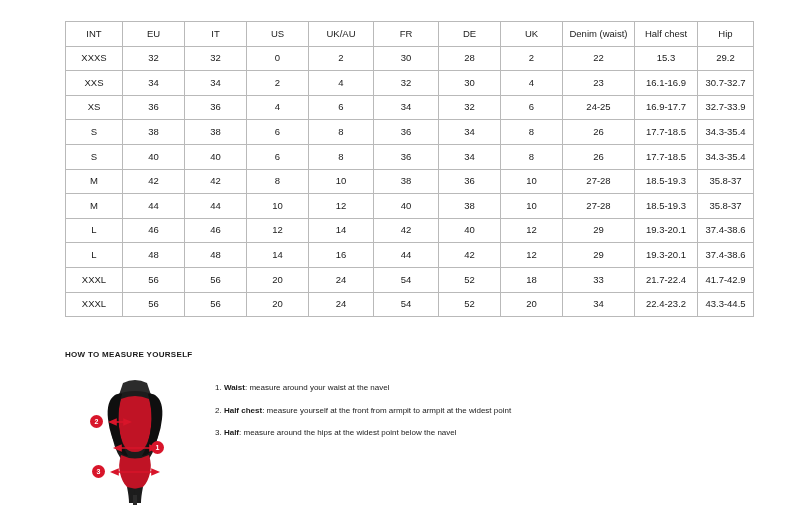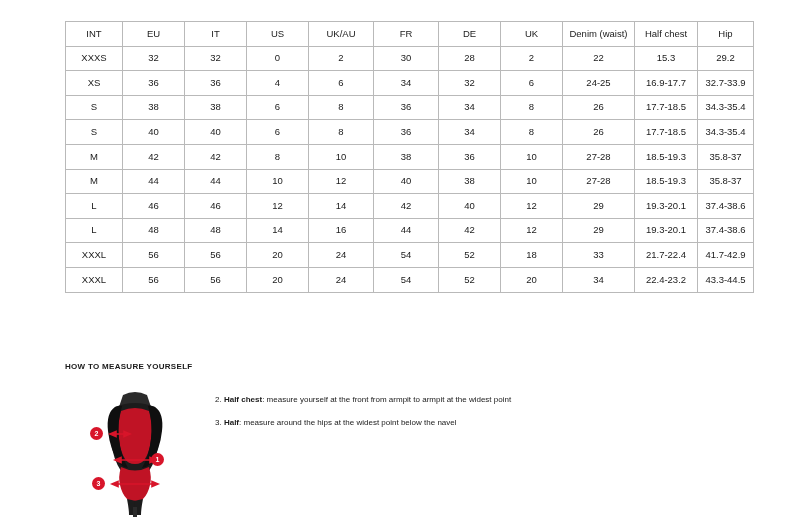--- a/index.html
+++ b/index.html
@@ -66,21 +66,21 @@
     position: absolute;
     left: 65px;
     top: 350px;
     width: 670px;
   }
   .measure-title {
     font-size: 8px;
     font-weight: bold;
     letter-spacing: 0.3px;
     color: #1a1a1a;
-    margin: 12px 0 10px 0;
+    margin: 0 0 10px 0;
   }
   .measure-body {
     display: flex;
     align-items: flex-start;
   }
   .figure-box {
     position: relative;
     width: 140px;
     height: 140px;
     flex: 0 0 140px;
@@ -157,20 +157,33 @@
           <td>0</td>
           <td>2</td>
           <td>30</td>
           <td>28</td>
           <td>2</td>
           <td>22</td>
           <td>15.3</td>
           <td>29.2</td>
         </tr>
         <tr>
+          <td>XXS</td>
+          <td>34</td>
+          <td>34</td>
+          <td>2</td>
+          <td>4</td>
+          <td>32</td>
+          <td>30</td>
+          <td>4</td>
+          <td>23</td>
+          <td>16.1-16.9</td>
+          <td>30.7-32.7</td>
+        </tr>
+        <tr>
           <td>XS</td>
           <td>36</td>
           <td>36</td>
           <td>4</td>
           <td>6</td>
           <td>34</td>
           <td>32</td>
           <td>6</td>
           <td>24-25</td>
           <td>16.9-17.7</td>
@@ -327,20 +340,23 @@
           </g>
         </svg>
 
         <div class="marker m1">1</div>
         <div class="marker m2">2</div>
         <div class="marker m3">3</div>
       </div>
 
       <div class="measure-list">
         <div class="m-item">
+          <span>1. </span><b>Waist</b><span>: measure around your waist at the navel</span>
+        </div>
+        <div class="m-item">
           <span>2. </span><b>Half chest</b><span>: measure yourself at the front from armpit to armpit at the widest point</span>
         </div>
         <div class="m-item">
           <span>3. </span><b>Half</b><span>: measure around the hips at the widest point below the navel</span>
         </div>
       </div>
 
     </div>
   </div>
 

